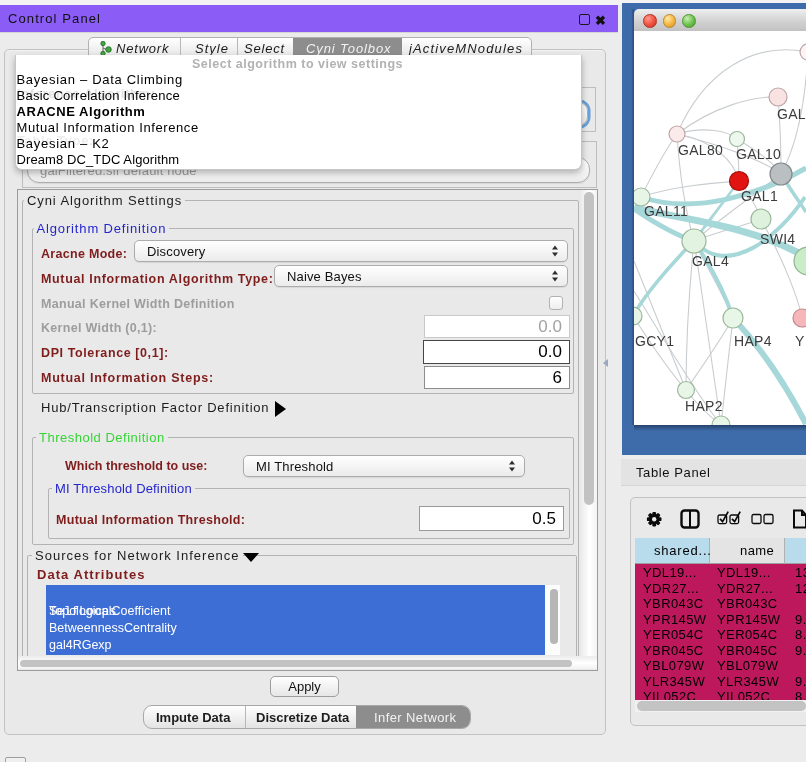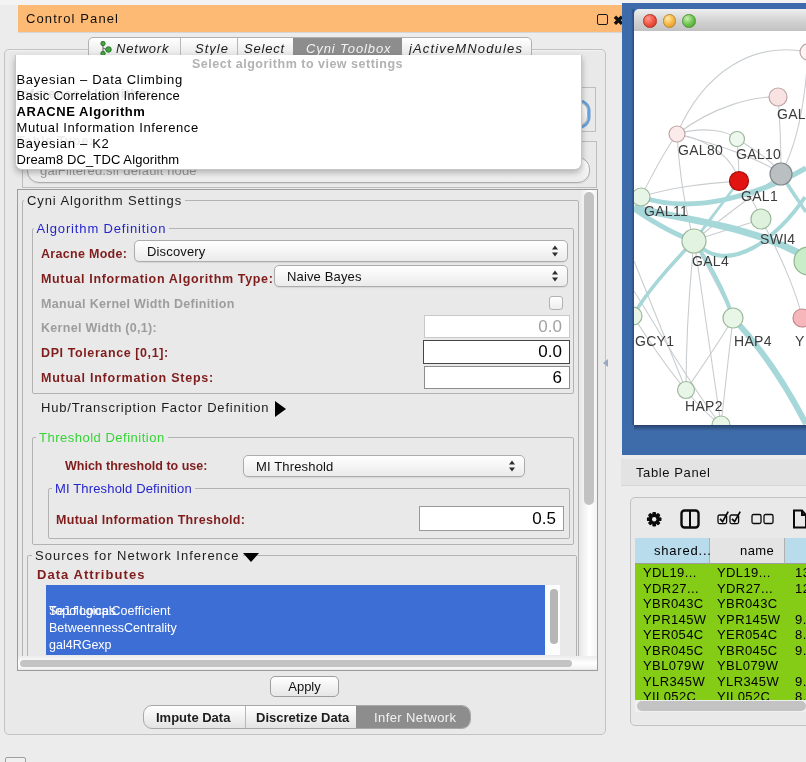--- a/index.html
+++ b/index.html
@@ -17,21 +17,21 @@
   .step:before{content:"";position:absolute;left:0.5px;top:0;border-left:3px solid transparent;border-right:3px solid transparent;border-bottom:4.5px solid #2e2e2e;}
   .step:after{content:"";position:absolute;left:0.5px;bottom:0;border-left:3px solid transparent;border-right:3px solid transparent;border-top:4.5px solid #2e2e2e;}
   .fld{position:absolute;background:#fff;font-size:17px;text-align:right;white-space:nowrap;}
   .fld span{position:absolute;right:7px;top:50%;transform:translateY(-52%);}
 </style>
 </head>
 <body>
 
 <div class="abs" style="left:0;top:0;width:806px;height:5px;background:#f3f3f3;"></div>
 
-<div class="abs" style="left:0;top:5px;width:618px;height:27px;background:#fdba74;border-bottom:1px solid #d6d6d6;margin-left:18px;">
+<div class="abs" style="left:0;top:5px;width:618px;height:27px;background:#8b5cf6;border-bottom:1px solid #d6d6d6;">
   <div class="abs" style="left:8px;top:6px;font-size:13px;letter-spacing:1.1px;color:#111;">Control Panel</div>
   <div class="abs" style="left:579px;top:9px;width:9px;height:9px;border:1.6px solid #1a1a1a;border-radius:2px;background:transparent;"></div>
   <div class="abs" style="left:595px;top:8px;font-size:13px;font-weight:bold;color:#111;">✖</div>
 </div>
 
 <div class="abs" style="left:4px;top:49px;width:600px;height:684px;border:1px solid #c2c2c2;border-radius:5px;background:#e9e9e9;box-shadow:inset 0 1px 0 #f2f2f2;"></div>
 
 <div class="abs" style="left:88px;top:37px;width:442px;height:21px;border:1px solid #b0b0b0;border-radius:5px;background:linear-gradient(#ffffff,#f1f1f1 50%,#e4e4e4);overflow:hidden;font-size:13px;letter-spacing:0.8px;color:#1c1c1c;font-style:italic;">
   <div class="abs" style="left:0;top:0;width:91px;height:21px;border-right:1px solid #b7b7b7;"></div>
   <div class="abs" style="left:91px;top:0;width:57px;height:21px;border-right:1px solid #b7b7b7;"></div>
@@ -280,21 +280,21 @@
     <rect x="73" y="7" width="8.6" height="8.6" rx="1.5"></rect>
     <rect x="85" y="7" width="8.6" height="8.6" rx="1.5"></rect>
     <path d="M75 10.8 L77.6 13.6 L83.2 3.6" stroke-width="1.7"></path>
     <path d="M87 10.8 L89.6 13.6 L95.2 3.6" stroke-width="1.7"></path>
     <rect x="107" y="6.5" width="9" height="9" rx="1.5"></rect>
     <rect x="119" y="6.5" width="9" height="9" rx="1.5"></rect>
   </g>
   <path d="M149 2.5 L157 2.5 L161 7 L161 19.5 L149 19.5 Z M157 2.5 L157 7 L161 7" fill="none" stroke="#0a0a0a" stroke-width="2"></path>
 </svg>
 
-<div class="abs" style="left:635px;top:538px;width:171px;height:174px;background:#84cc16;overflow:hidden;font-size:13px;color:#000;">
+<div class="abs" style="left:635px;top:538px;width:171px;height:174px;background:#be185d;overflow:hidden;font-size:13px;color:#000;">
 
   <div class="abs" style="left:0;top:0;width:74px;height:25px;background:#b9dcec;border-right:1px solid #9fb3bd;border-bottom:1px solid #9e9e9e;"></div>
   <div class="abs" style="left:75px;top:0;width:74px;height:25px;background:#e4e4e4;border-right:1px solid #b0b0b0;border-bottom:1px solid #9e9e9e;"></div>
   <div class="abs" style="left:150px;top:0;width:21px;height:25px;background:#b9dcec;border-bottom:1px solid #9e9e9e;"></div>
   <div class="abs" style="left:19px;top:5px;letter-spacing:0.8px;">shared...</div>
   <div class="abs" style="left:105px;top:5px;letter-spacing:0.4px;">name</div>
 
   <div class="abs" style="left:8px;top:27px;line-height:15.5px;letter-spacing:0.4px;">YDL19...<br>YDR27...<br>YBR043C<br>YPR145W<br>YER054C<br>YBR045C<br>YBL079W<br>YLR345W<br>YIL052C</div>
   <div class="abs" style="left:82px;top:27px;line-height:15.5px;letter-spacing:0.4px;">YDL19...<br>YDR27...<br>YBR043C<br>YPR145W<br>YER054C<br>YBR045C<br>YBL079W<br>YLR345W<br>YIL052C</div>
   <div class="abs" style="left:160px;top:27px;line-height:15.5px;letter-spacing:0.4px;">13<br>12<br>&nbsp;<br>9.<br>8.<br>9.<br>&nbsp;<br>9.<br>8.</div>

